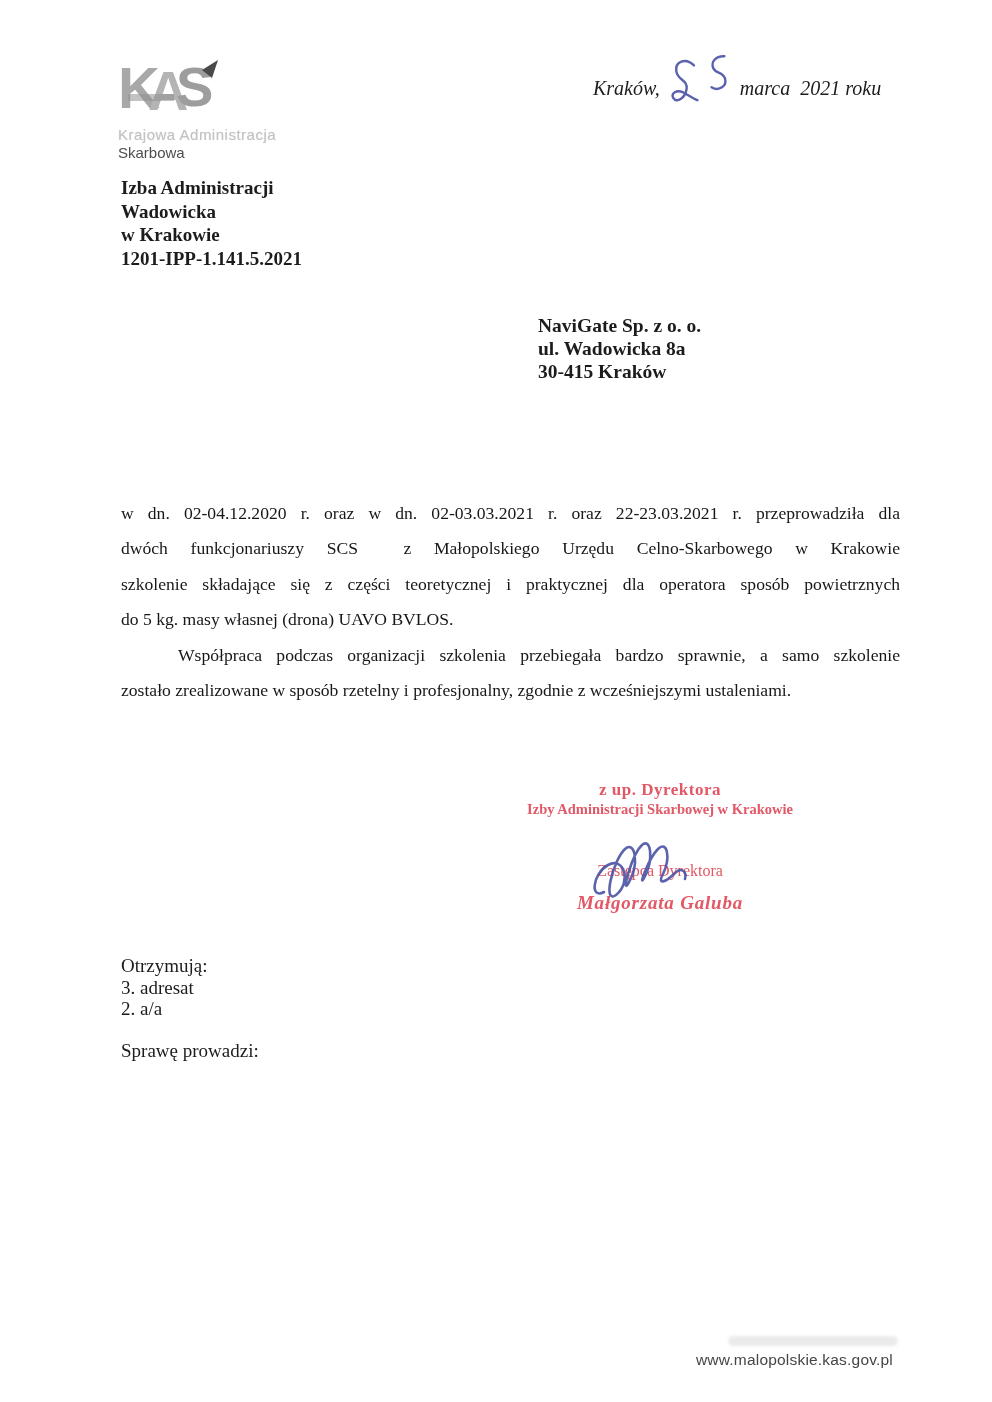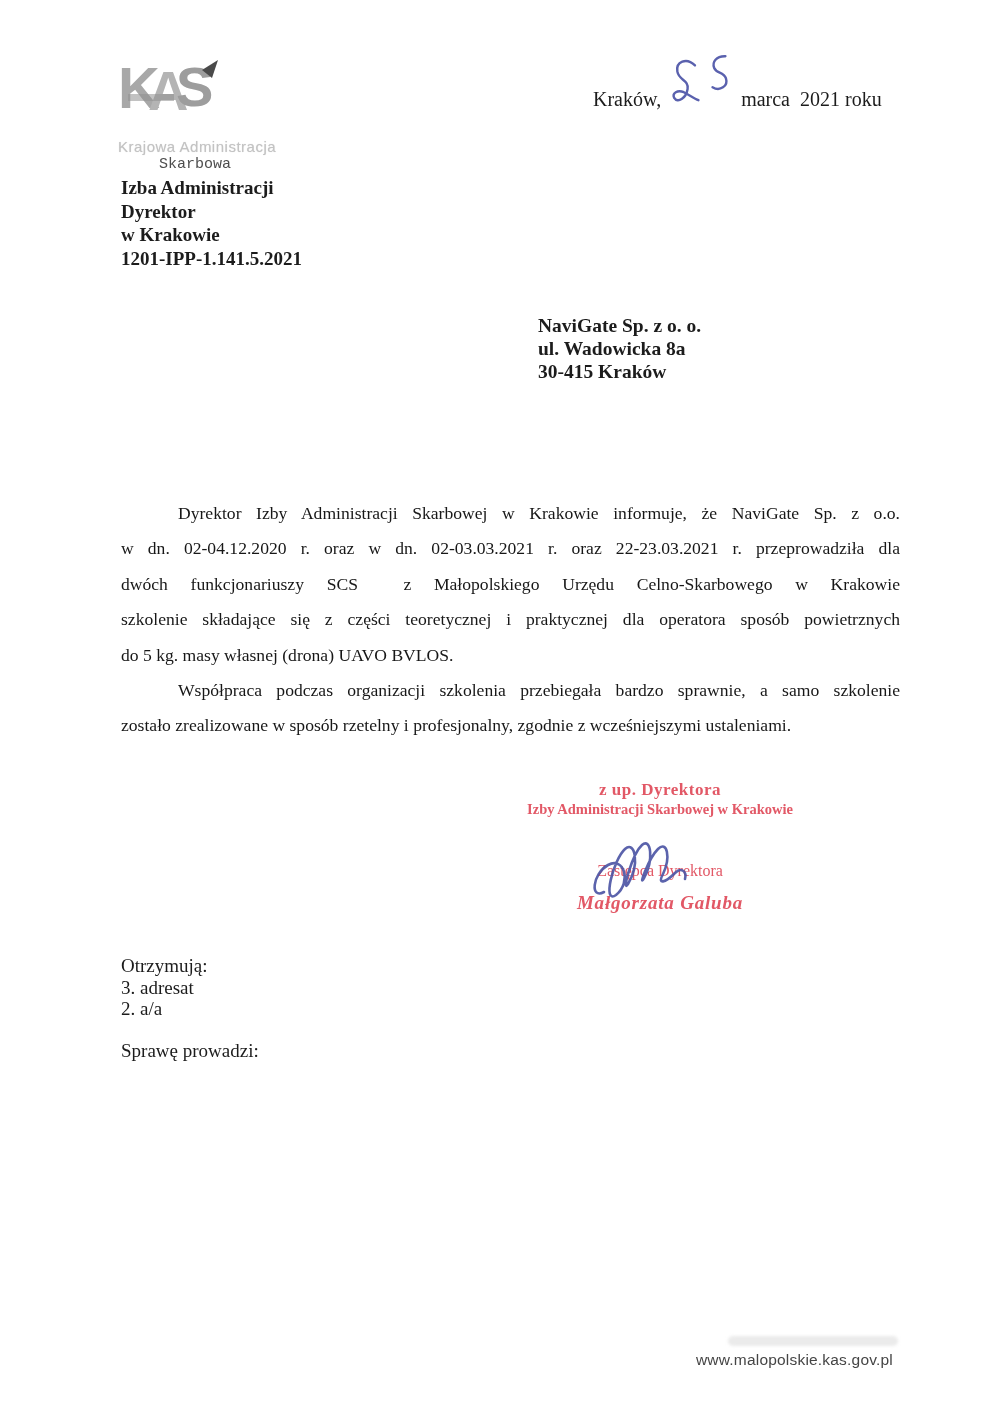--- a/index.html
+++ b/index.html
@@ -12,29 +12,29 @@
     overflow:hidden;
   }
   .abs{position:absolute;}
 
   
   .logo{left:118px;top:56px;width:220px;}
   .logo svg{display:block;filter:blur(.5px);}
   .logo-caption1{
     font-family:"Liberation Sans",sans-serif;
     font-size:15px;color:#c3c3c3;letter-spacing:.5px;
-    margin-top:16px;text-shadow:0 0 1px #d8d8d8;
+    margin-top:4px;text-shadow:0 0 1px #d8d8d8;
   }
   .logo-caption2{
-    font-family:Liberation Mono, monospace;
-    font-size:15px;color:#4e4e4e;margin-top:1px;margin-left:41px;
+    font-family:Liberation Sans, sans-serif;
+    font-size:15px;color:#4e4e4e;margin-top:1px;
   }
 
   
-  .dateline{left:593px;top:60px;display:flex;align-items:flex-end;}
+  .dateline{left:593px;top:60px;display:flex;align-items:center;font-style:italic;}
   .dateline .city{font-size:20px;line-height:26px;padding-top:4px;}
   .dateline .day-ink{margin:0 8px;position:relative;top:-6px;transform:rotate(-4deg);}
   .dateline .rest{font-size:20px;line-height:26px;padding-top:4px;}
 
   
   .sender{left:121px;top:176px;font-weight:bold;font-size:19px;line-height:23.5px;}
 
   
   .recipient{left:538px;top:314px;font-weight:bold;font-size:19.5px;line-height:23px;}
 
@@ -96,33 +96,32 @@
     <g fill="none" stroke="#5a61ae" stroke-width="2.4" stroke-linecap="round">
       <path d="M27,11 C19,2 8,6 9,16 C10,25 20,25 18,34 C16,43 7,48 4,42 C2,37 8,34 14,37 C19,40 24,44 28,46"></path>
       <path d="M58,4 C49,3 44,9 46,15 C48,21 55,19 57,26 C59,34 50,39 43,34"></path>
     </g>
   </svg>
   <span class="rest">marca&nbsp; 2021 roku</span>
 </div>
 
 <div class="abs sender">
     <div>Izba Administracji</div>
-    <div>Dyrektor</div>
+    <div>Wadowicka</div>
     <div>w Krakowie</div>
     <div>1201-IPP-1.141.5.2021</div>
   </div>
 
 <div class="abs recipient">
     <div>NaviGate Sp. z o. o.</div>
     <div>ul. Wadowicka 8a</div>
     <div>30-415 Kraków</div>
   </div>
 
 <div class="abs body-text">
-    <div class="bodyline indent just">Dyrektor Izby Administracji Skarbowej w Krakowie informuje, że NaviGate Sp. z o.o.</div>
     <div class="bodyline just">w dn. 02-04.12.2020 r. oraz w dn. 02-03.03.2021 r. oraz 22-23.03.2021 r. przeprowadziła dla</div>
     <div class="bodyline just">dwóch funkcjonariuszy SCS&nbsp; z Małopolskiego Urzędu Celno-Skarbowego w Krakowie</div>
     <div class="bodyline just">szkolenie składające się z części teoretycznej i praktycznej dla operatora sposób powietrznych</div>
     <div class="bodyline">do 5 kg. masy własnej (drona) UAVO BVLOS.</div>
     <div class="bodyline indent just">Współpraca podczas organizacji szkolenia przebiegała bardzo sprawnie, a samo szkolenie</div>
     <div class="bodyline">zostało zrealizowane w sposób rzetelny i profesjonalny, zgodnie z wcześniejszymi ustaleniami.</div>
   </div>
 
 <div class="abs stamp">
   <div class="s1" style="color: rgb(226, 88, 102);">z up. Dyrektora</div>

